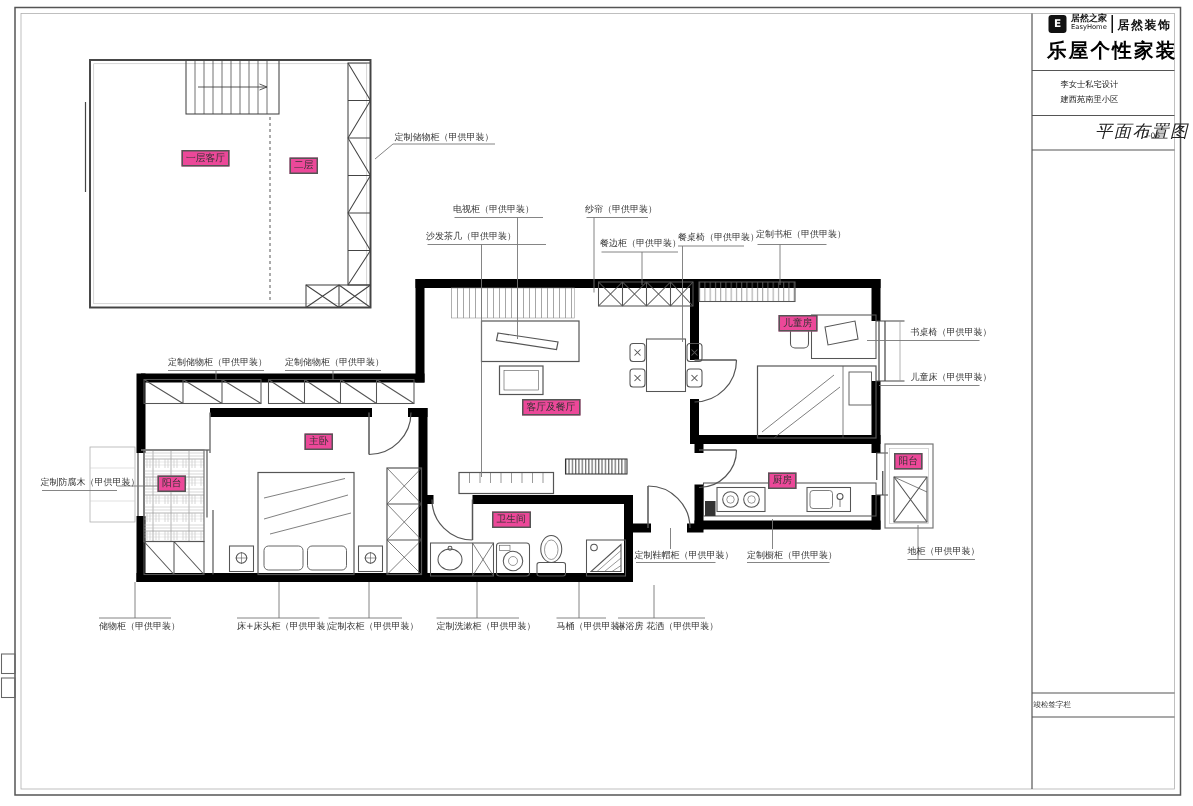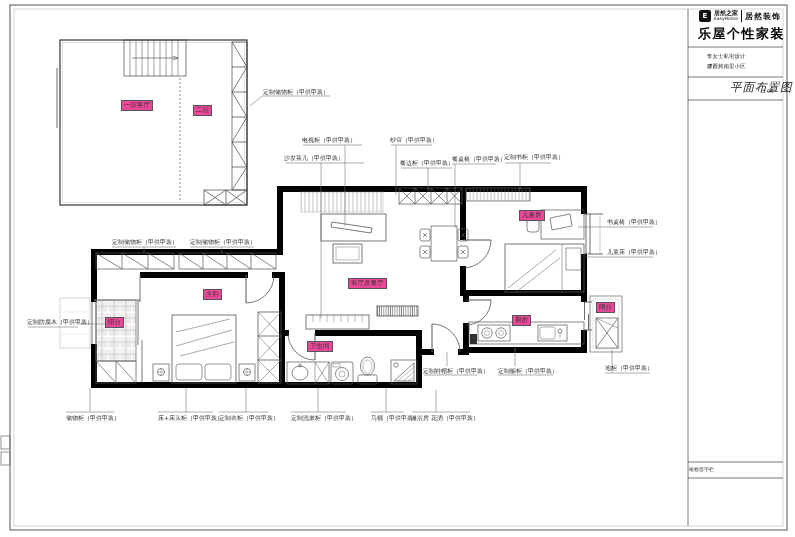--- a/index.html
+++ b/index.html
@@ -287,25 +287,25 @@
     <path d="M158,412 H213 M186,412 V388"></path>
     <path d="M219,412 H268 M246,412 V388"></path>
     <path d="M291,412 H346 M318,412 V388"></path>
     <path d="M371,412 H404 M386,412 V388"></path>
     <path d="M412,412 H470 M436,412 V390"></path>
   </g>
 </svg>
 
 <div class="roombox" style="left:121px;top:100px">一层客厅</div>
 <div class="roombox" style="left:193px;top:105px">二层</div>
-<div class="roombox" style="left:348px;top:278px">客厅及餐厅</div>
+<div class="roombox" style="left:348px;top:266px">客厅及餐厅</div>
 <div class="roombox" style="left:519px;top:210px">儿童房</div>
 <div class="roombox" style="left:203px;top:289px">主卧</div>
 <div class="roombox" style="left:105px;top:317px">阳台</div>
-<div class="roombox" style="left:307px;top:341px">卫生间</div>
+<div class="roombox" style="left:328px;top:341px">卫生间</div>
 <div class="roombox" style="left:512px;top:315px">厨房</div>
 <div class="roombox" style="left:596px;top:302px">阳台</div>
 
 <div class="lbl" style="left:263px;top:88px">定制储物柜（甲供甲装）</div>
 <div class="lbl" style="left:302px;top:136px">电视柜（甲供甲装）</div>
 <div class="lbl" style="left:390px;top:136px">纱帘（甲供甲装）</div>
 <div class="lbl" style="left:284px;top:154px">沙发茶几（甲供甲装）</div>
 <div class="lbl" style="left:400px;top:159px">餐边柜（甲供甲装）</div>
 <div class="lbl" style="left:452px;top:155px">餐桌椅（甲供甲装）</div>
 <div class="lbl" style="left:504px;top:153px">定制书柜（甲供甲装）</div>

